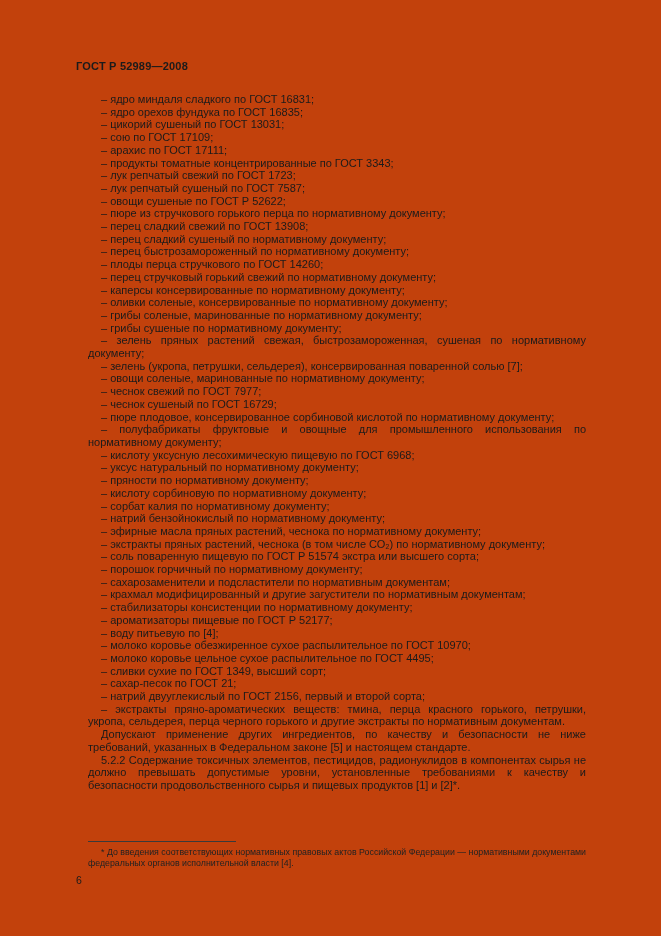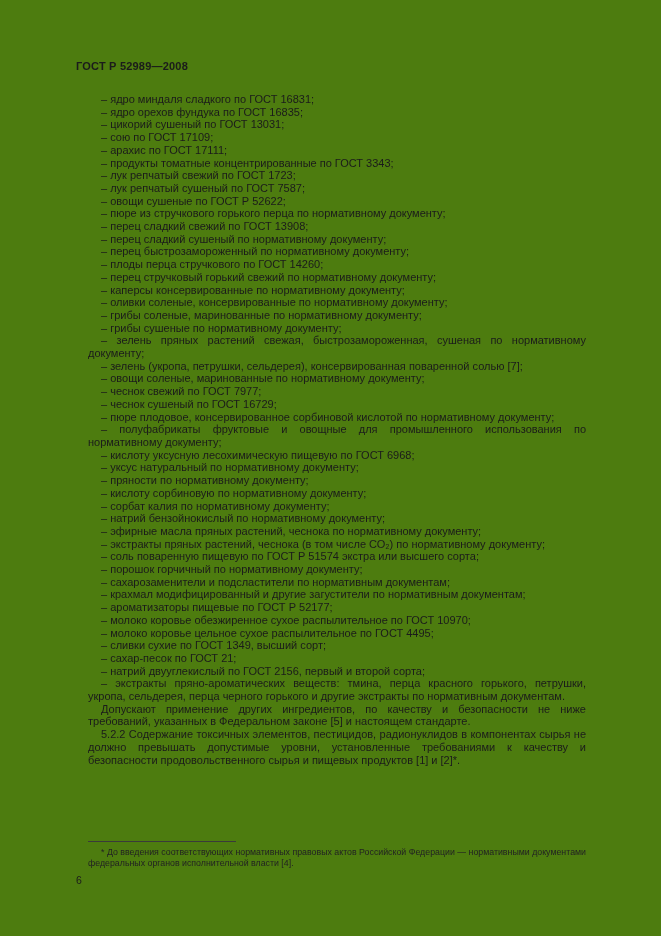--- a/index.html
+++ b/index.html
@@ -1,21 +1,21 @@
 <!DOCTYPE html>
 <html><head>
 <meta charset="utf-8">
 <style>
   * { margin: 0; padding: 0; box-sizing: border-box; }
   html, body { background: #e8e8e8; }
   .page {
     position: relative;
     width: 661px;
     height: 936px;
-    background: #4d7c0f;
+    background: #c2410c;
     font-family: "Liberation Sans", sans-serif;
     color: #1b1b1b;
     overflow: hidden;
     margin: 0 auto;
   }
   .doc-header {
     position: absolute;
     left: 76px;
     top: 60px;
     font-size: 11px;
@@ -101,21 +101,23 @@
         <p>–&nbsp;пряности по нормативному документу;</p>
         <p>–&nbsp;кислоту сорбиновую по нормативному документу;</p>
         <p>–&nbsp;сорбат калия по нормативному документу;</p>
         <p>–&nbsp;натрий бензойнокислый по нормативному документу;</p>
         <p>–&nbsp;эфирные масла пряных растений, чеснока по нормативному документу;</p>
         <p>–&nbsp;экстракты пряных растений, чеснока (в том числе СО₂) по нормативному документу;</p>
         <p>–&nbsp;соль поваренную пищевую по ГОСТ Р 51574 экстра или высшего сорта;</p>
         <p>–&nbsp;порошок горчичный по нормативному документу;</p>
         <p>–&nbsp;сахарозаменители и подсластители по нормативным документам;</p>
         <p>–&nbsp;крахмал модифицированный и другие загустители по нормативным документам;</p>
+        <p>–&nbsp;стабилизаторы консистенции по нормативному документу;</p>
         <p>–&nbsp;ароматизаторы пищевые по ГОСТ Р 52177;</p>
+        <p>–&nbsp;воду питьевую по [4];</p>
         <p>–&nbsp;молоко коровье обезжиренное сухое распылительное по ГОСТ 10970;</p>
         <p>–&nbsp;молоко коровье цельное сухое распылительное по ГОСТ 4495;</p>
         <p>–&nbsp;сливки сухие по ГОСТ 1349, высший сорт;</p>
         <p>–&nbsp;сахар-песок по ГОСТ 21;</p>
         <p>–&nbsp;натрий двууглекислый по ГОСТ 2156, первый и второй сорта;</p>
         <p>–&nbsp;экстракты пряно-ароматических веществ: тмина, перца красного горького, петрушки, укропа, сельдерея, перца черного горького и другие экстракты по нормативным документам.</p>
       </div>
     <div>
         <p>Допускают применение других ингредиентов, по качеству и безопасности не ниже требований, указанных в Федеральном законе [5] и настоящем стандарте.</p>
         <p>5.2.2 Содержание токсичных элементов, пестицидов, радионуклидов в компонентах сырья не должно превышать допустимые уровни, установленные требованиями к качеству и безопасности продовольственного сырья и пищевых продуктов [1] и [2]*.</p>

